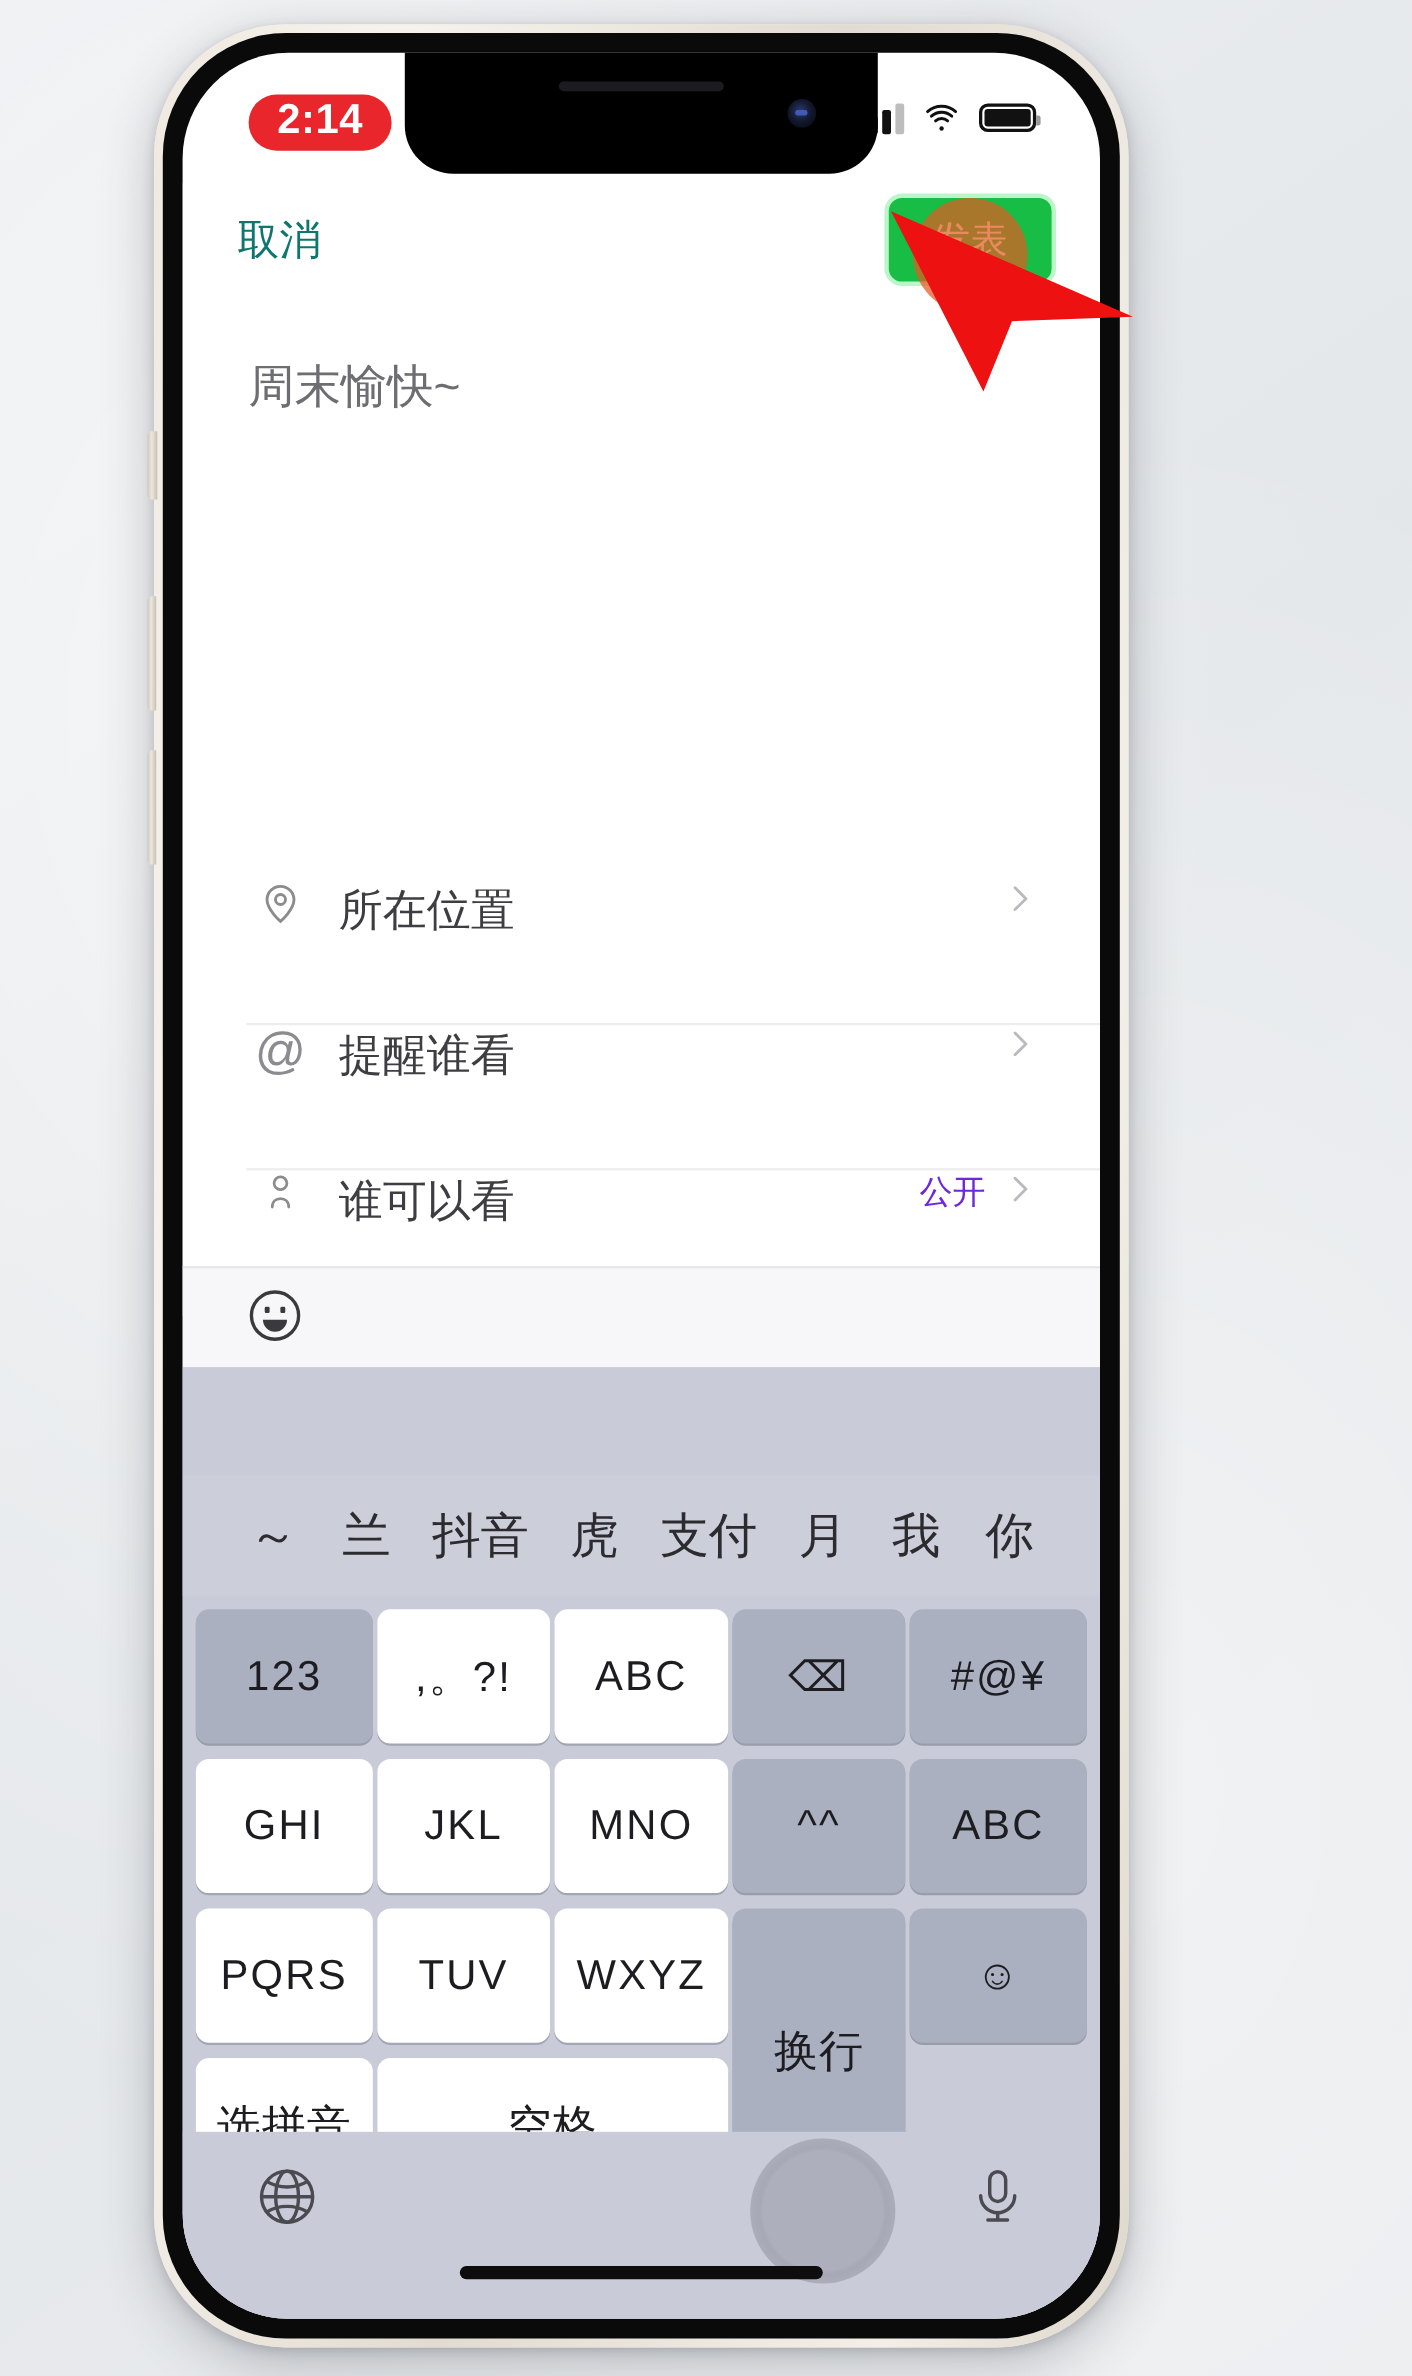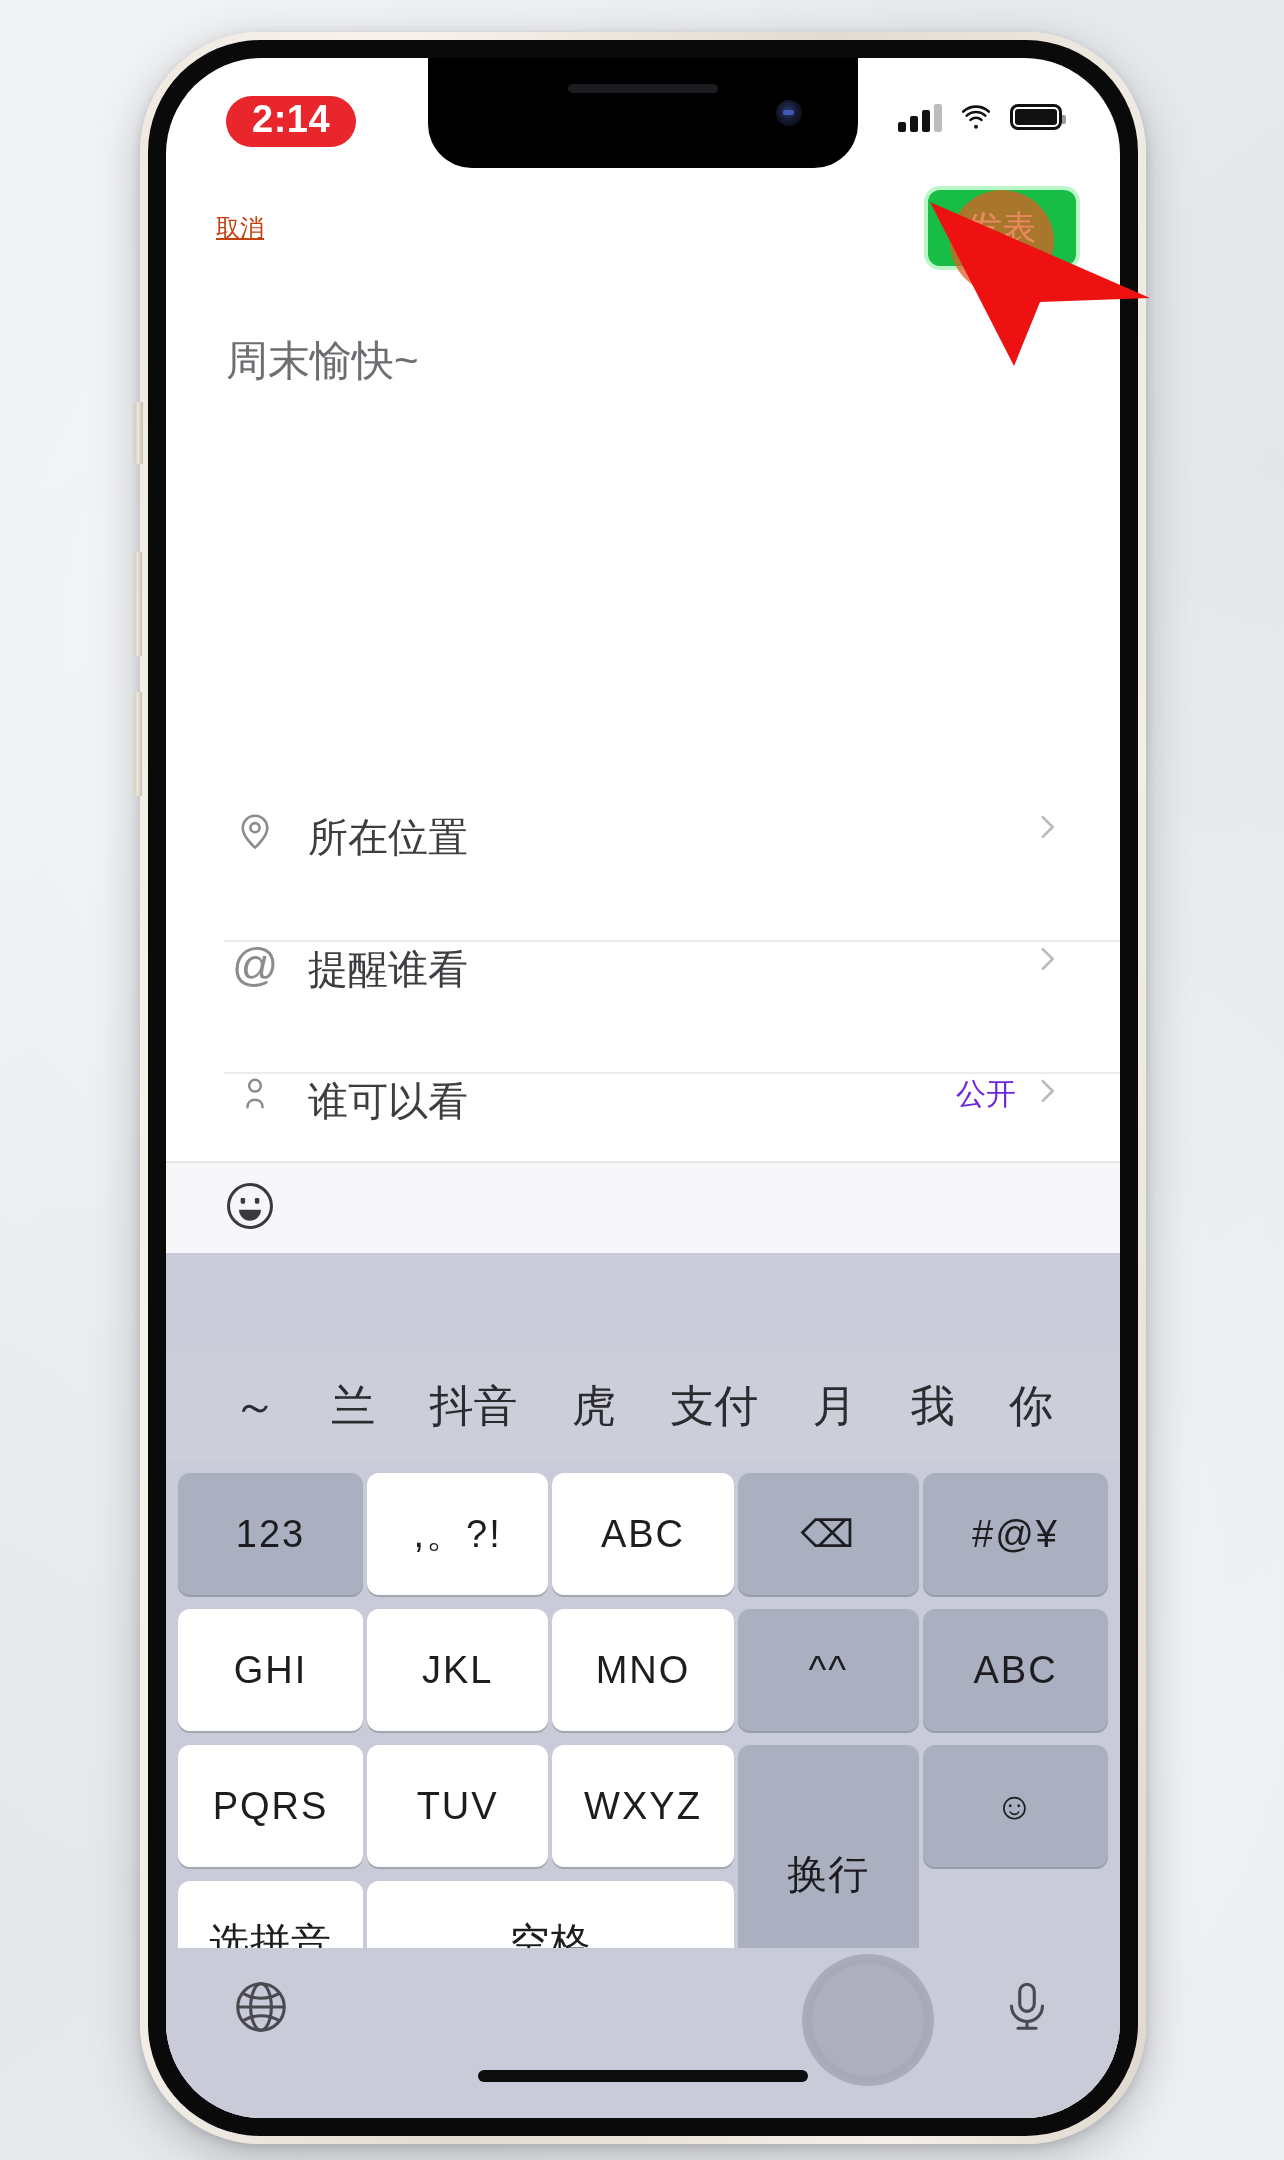--- a/index.html
+++ b/index.html
@@ -23,22 +23,22 @@
     background:
       radial-gradient(ellipse at 20% 30%, rgba(255,255,255,0.55), rgba(255,255,255,0) 60%),
       radial-gradient(ellipse at 80% 75%, rgba(255,255,255,0.40), rgba(255,255,255,0) 55%),
       linear-gradient(145deg, #eceef1 0%, #e4e7ea 45%, #e9ebee 100%);
   }
 
   
   .phone-outer {
     position: absolute;
     left: 140px;
-    top: 32px;
-    width: 1006px;
+    top: 22px;
+    width: 886px;
     height: 2112px;
     border-radius: 120px;
     background: linear-gradient(100deg, #efe9e0 0%, #f7f3ec 18%, #e2dbd1 50%, #f3efe8 82%, #ded7cc 100%);
     box-shadow: 0 14px 46px rgba(60,62,70,0.30), 0 3px 10px rgba(60,62,70,0.18);
   }
 
   .phone-frame {
     position: absolute;
     left: 8px;
     top: 8px;
@@ -168,23 +168,22 @@
     top: 118px; left: 0; right: 0;
     height: 104px;
     background: #fff;
     display: flex;
     align-items: center;
     z-index: 20;
   }
   .nav-cancel {
     position: absolute;
     left: 50px;
-    font-size: 24px;
-    color: #c2410c;
-    text-decoration: underline;
+    font-size: 38px;
+    color: #0f766e;
   }
   .nav-title {
     position: absolute;
     left: 0; right: 0;
     text-align: center;
     font-size: 42px;
     color: #141414;
     font-weight: 500;
   }
   .nav-post {

